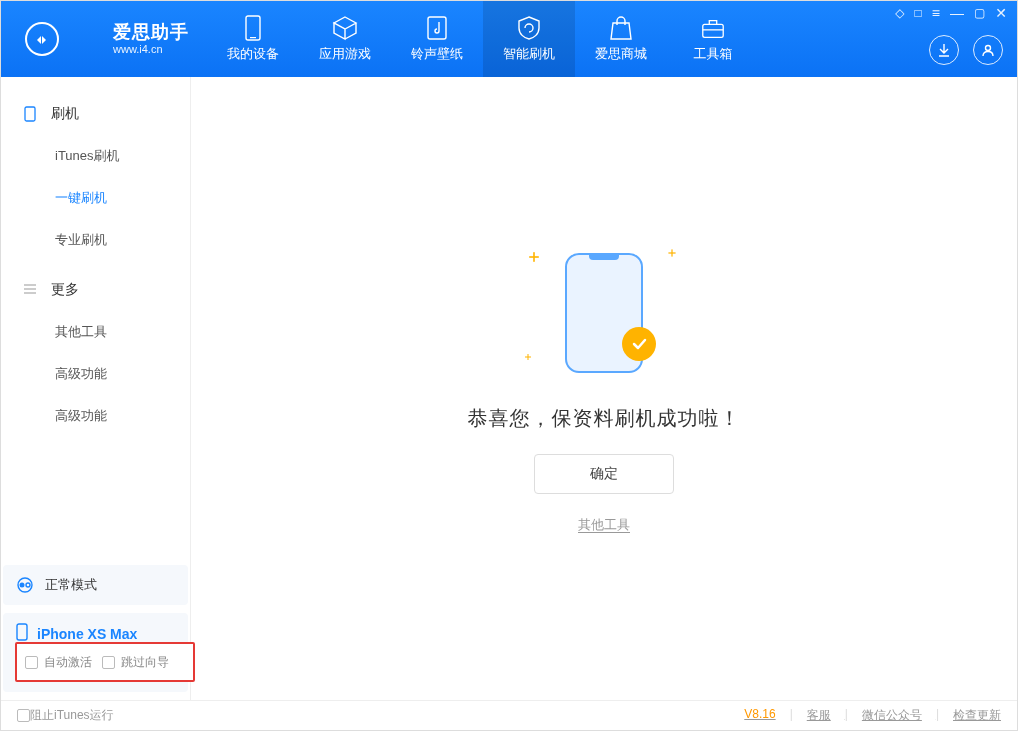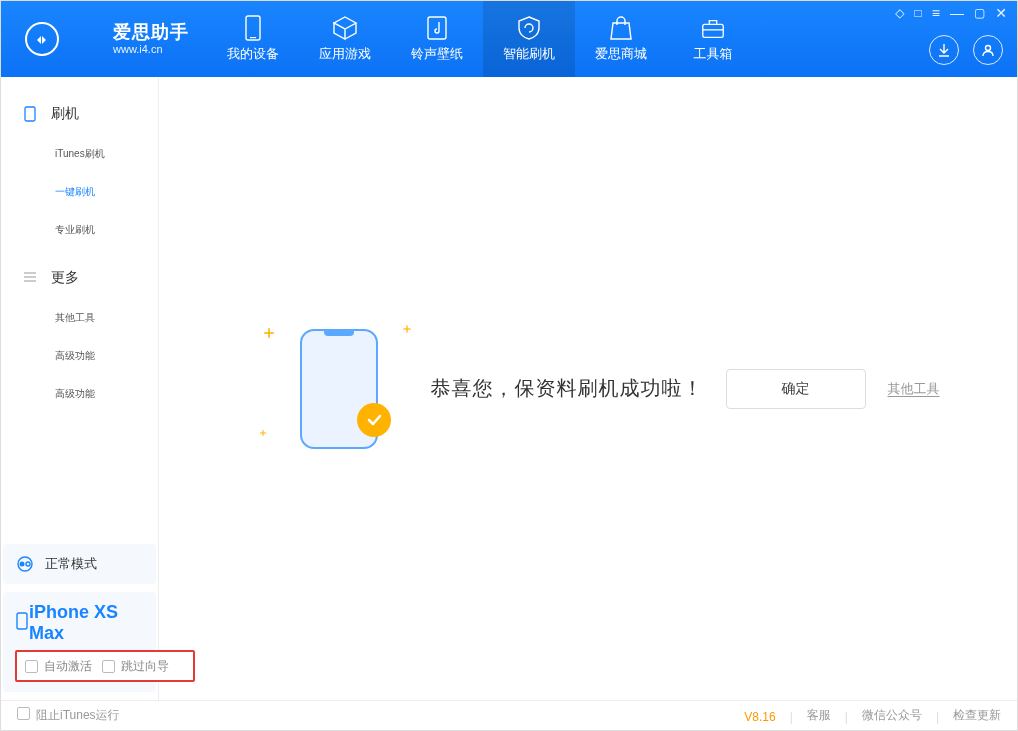--- a/index.html
+++ b/index.html
@@ -15,61 +15,61 @@
 .nav-tab { width: 92px; height: 100%; display: flex; flex-direction: column; align-items: center; justify-content: center; cursor: pointer; position: relative; }
 .nav-tab.active { background: rgba(0,0,0,.12); }
 .nav-tab .nt-icon { width: 26px; height: 26px; margin-bottom: 4px; display:flex; align-items:center; justify-content:center; }
 .nav-tab .nt-label { font-size: 13px; color: #fff; }
 .title-controls { position: absolute; top: 4px; right: 10px; display: flex; gap: 10px; align-items:center; }
 .title-controls span, .title-controls svg { opacity: .9; cursor: pointer; }
 .header-right-icons { position:absolute; right:14px; bottom:12px; display:flex; gap:14px; }
 .hr-circle { width:30px; height:30px; border:1.5px solid rgba(255,255,255,.85); border-radius:50%; display:flex; align-items:center; justify-content:center; cursor:pointer; }
 
 
-.sidebar { position: absolute; top: 76px; left: 0; bottom: 30px; width: 158px; border-right: 1px solid #eee; padding-top: 16px; background:#fff; }
+.sidebar { position: absolute; top: 76px; left: 0; bottom: 30px; width: 190px; border-right: 1px solid #eee; padding-top: 16px; background:#fff; }
 .sb-section { margin-bottom: 8px; }
 .sb-header { display: flex; align-items: center; padding: 12px 20px 12px 22px; font-size: 14px; color: #333; }
 .sb-header .sb-hicon { width:16px; height:16px; margin-right:12px; display:flex; }
-.sb-item { padding: 12px 0 12px 54px; font-size: 10px; color: #555; cursor: pointer; }
+.sb-item { padding: 12px 0 12px 54px; font-size: 13px; color: #555; cursor: pointer; }
 .sb-item.active { color: #1a85ff; font-weight: 500; }
 
 .sb-footer { position:absolute; left:0; right:0; bottom:8px; padding: 0 2px; }
 .sb-card { background:#f5f8fc; border-radius:4px; padding:10px 12px; margin-bottom: 8px; display:flex; align-items:center; gap:10px; font-size:13px; color:#333; }
 .sb-card .sb-cicon { width:20px; height:20px; flex-shrink:0; display:flex; align-items:center; justify-content:center; }
 .sb-device { background:#f5f8fc; border-radius:4px; padding:10px 12px; }
-.sb-device .dn { color:#1a85ff; font-weight:600; font-size:18px; display:flex; align-items:center; }
+.sb-device .dn { color:#1a85ff; font-weight:600; font-size:14px; display:flex; align-items:center; gap:8px; }
 .sb-device .cap { display:inline-block; margin-top:6px; padding:1px 10px; border:1px solid #1a85ff; border-radius:10px; color:#1a85ff; font-size:11px; }
 .sb-device .dtype { margin-top:4px; color:#aaa; font-size:11px; }
 
-.redbox { position:absolute; left:14px; bottom:48px; width:180px; height:32px; border:2px solid #e53935; border-radius:2px; display:flex; align-items:center; padding:0 8px; gap:10px; background:#fff; }
+.redbox { position:absolute; left:14px; bottom:48px; width:180px; height:40px; border:2px solid #e53935; border-radius:2px; display:flex; align-items:center; padding:0 8px; gap:10px; background:#fff; }
 .redbox label { display:flex; align-items:center; gap:6px; font-size:12px; color:#888; cursor:pointer; }
 .chk { width:13px; height:13px; border:1px solid #bbb; border-radius:2px; display:inline-block; }
 
 
-.main { position:absolute; left:190px; top:76px; right:0; bottom:30px; display:flex; align-items:center; justify-content:center; gap:22px; }
+.main { position:absolute; left:190px; top:76px; right:0; bottom:30px; display:flex; flex-direction:column; align-items:center; justify-content:center; gap:22px; }
 .phone-graphic { position:relative; width:140px; height:140px; display:flex; align-items:center; justify-content:center; }
 .phone-body { width:78px; height:120px; border:2px solid #5aa8ff; border-radius:14px; background:#eaf3ff; position:relative; }
 .phone-notch { position:absolute; top:-1px; left:50%; transform:translateX(-50%); width:30px; height:6px; background:#5aa8ff; border-radius:0 0 4px 4px; }
 .check-badge { position:absolute; right:18px; bottom:22px; width:34px; height:34px; background:#ffb300; border-radius:50%; display:flex; align-items:center; justify-content:center; }
 .sparkle { position:absolute; width:12px; height:12px; }
 .sparkle::before, .sparkle::after { content:""; position:absolute; background:#ffb300; }
 .sparkle::before { left:5px; top:0; width:2px; height:12px; }
 .sparkle::after { top:5px; left:0; width:12px; height:2px; }
 .sp1 { top:8px; left:-6px; transform:scale(.8); }
 .sp2 { top:4px; right:-4px; transform:scale(.6); }
 .sp3 { bottom:20px; left:-12px; transform:scale(.5); }
 
 .success-msg { font-size:20px; color:#333; font-weight:500; letter-spacing:1px; }
 .ok-btn { min-width:140px; padding:10px 40px; background:#fff; border:1px solid #ddd; border-radius:4px; font-size:14px; color:#444; cursor:pointer; }
 .view-log { font-size:13px; color:#999; cursor:pointer; text-decoration:underline; text-underline-offset:3px; }
 
 
 .footer { position:absolute; left:0; right:0; bottom:0; height:30px; border-top:1px solid #eee; display:flex; align-items:center; padding:0 16px; font-size:12px; color:#999; }
-.footer .fl { display:flex; align-items:flex-start; gap:6px; }
-.footer .fr { margin-left:auto; display:flex; align-items:flex-end; gap:14px; }
+.footer .fl { display:flex; align-items:center; }
+.footer .fr { margin-left:auto; display:flex; align-items:flex-start; gap:14px;text-decoration:underline; }
 .footer .ver { color:#ff9800; }
 .footer .lnk { cursor:pointer; }
 .footer .sep { color:#ddd; }
 </style>
 </head>
 <body>
 
 <div class="header">
   <div class="logo-area">
     <div class="logo-circle">

